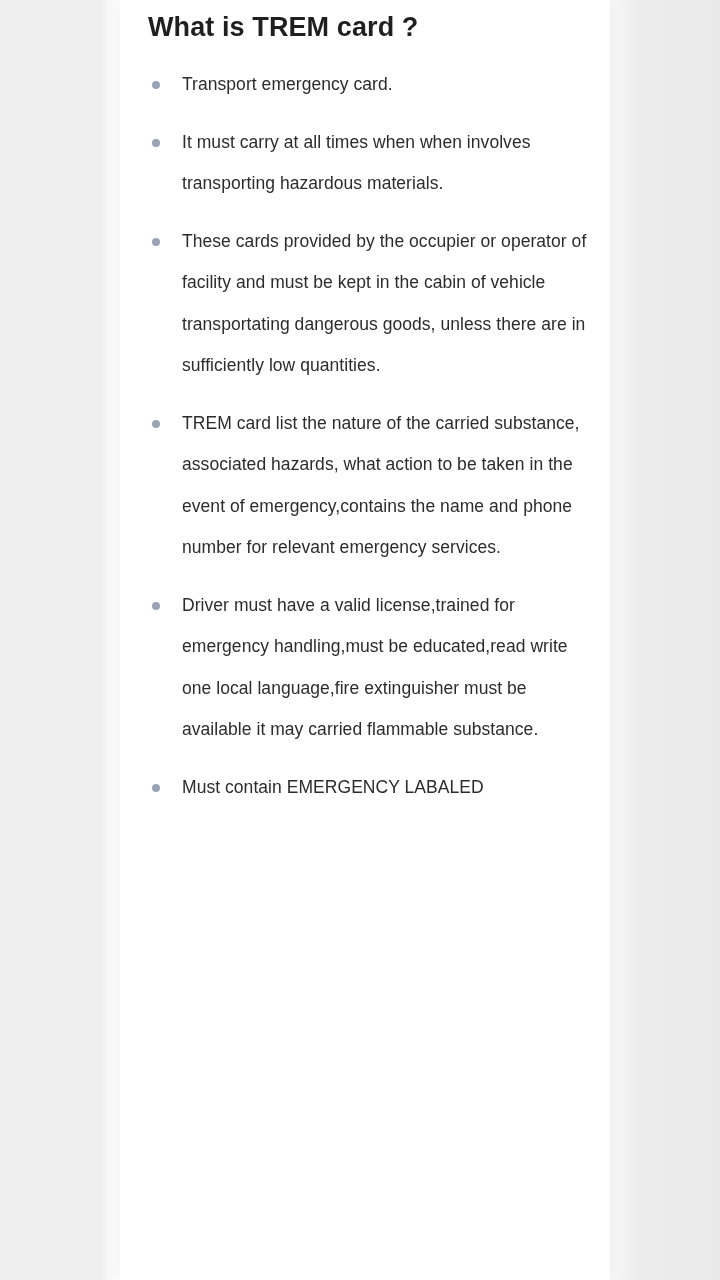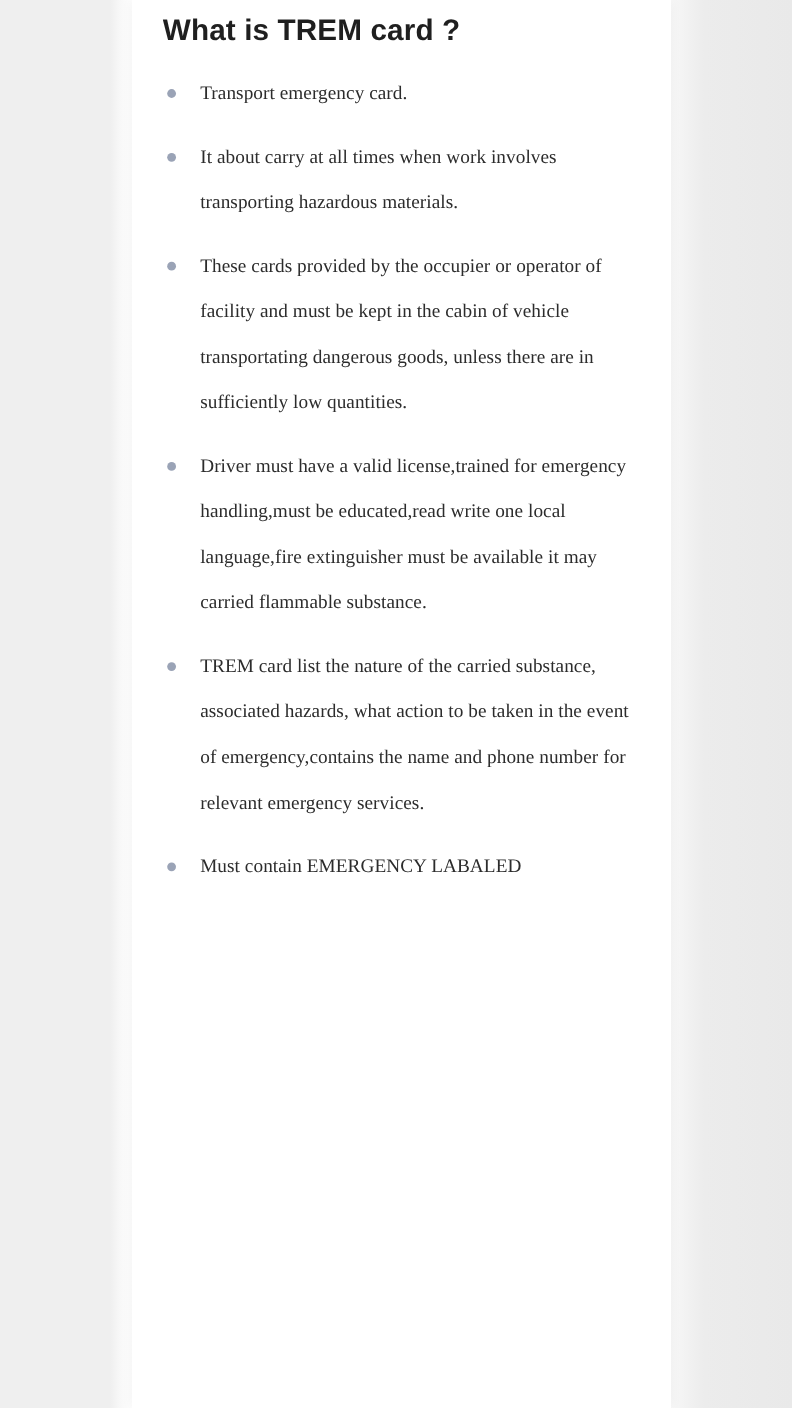--- a/index.html
+++ b/index.html
@@ -67,50 +67,49 @@
     position: absolute;
     left: 4px;
     top: 17px;
     width: 8px;
     height: 8px;
     border-radius: 50%;
     background: #9aa3b6;
   }
   .item-text {
     display: block;
-    font-family: Liberation Serif, serif;
   }
 </style>
 </head>
 <body>
 
 <div class="page">
   <div class="sheet"></div>
   <div class="content">
     <h1 class="doc-title">What is TREM card ?</h1>
     <ul class="bullets">
       <li>
         <span class="dot"></span>
         <span class="item-text">Transport emergency card.</span>
       </li>
       <li>
         <span class="dot"></span>
-        <span class="item-text">It about carry at all times when work involves transporting hazardous materials.</span>
+        <span class="item-text">It must carry at all times when when involves transporting hazardous materials.</span>
       </li>
       <li>
         <span class="dot"></span>
         <span class="item-text">These cards provided by the occupier or operator of facility and must be kept in the cabin of vehicle transportating dangerous goods, unless there are in sufficiently low quantities.</span>
       </li>
       <li>
         <span class="dot"></span>
-        <span class="item-text">Driver must have a valid license,trained for emergency handling,must be educated,read write one local language,fire extinguisher must be available it may carried flammable substance.</span>
+        <span class="item-text">TREM card list the nature of the carried substance, associated hazards, what action to be taken in the event of emergency,contains the name and phone number for relevant emergency services.</span>
       </li>
       <li>
         <span class="dot"></span>
-        <span class="item-text">TREM card list the nature of the carried substance, associated hazards, what action to be taken in the event of emergency,contains the name and phone number for relevant emergency services.</span>
+        <span class="item-text">Driver must have a valid license,trained for emergency handling,must be educated,read write one local language,fire extinguisher must be available it may carried flammable substance.</span>
       </li>
       <li>
         <span class="dot"></span>
         <span class="item-text">Must contain EMERGENCY LABALED</span>
       </li>
     </ul>
   </div>
 </div>
 
 </body></html>

